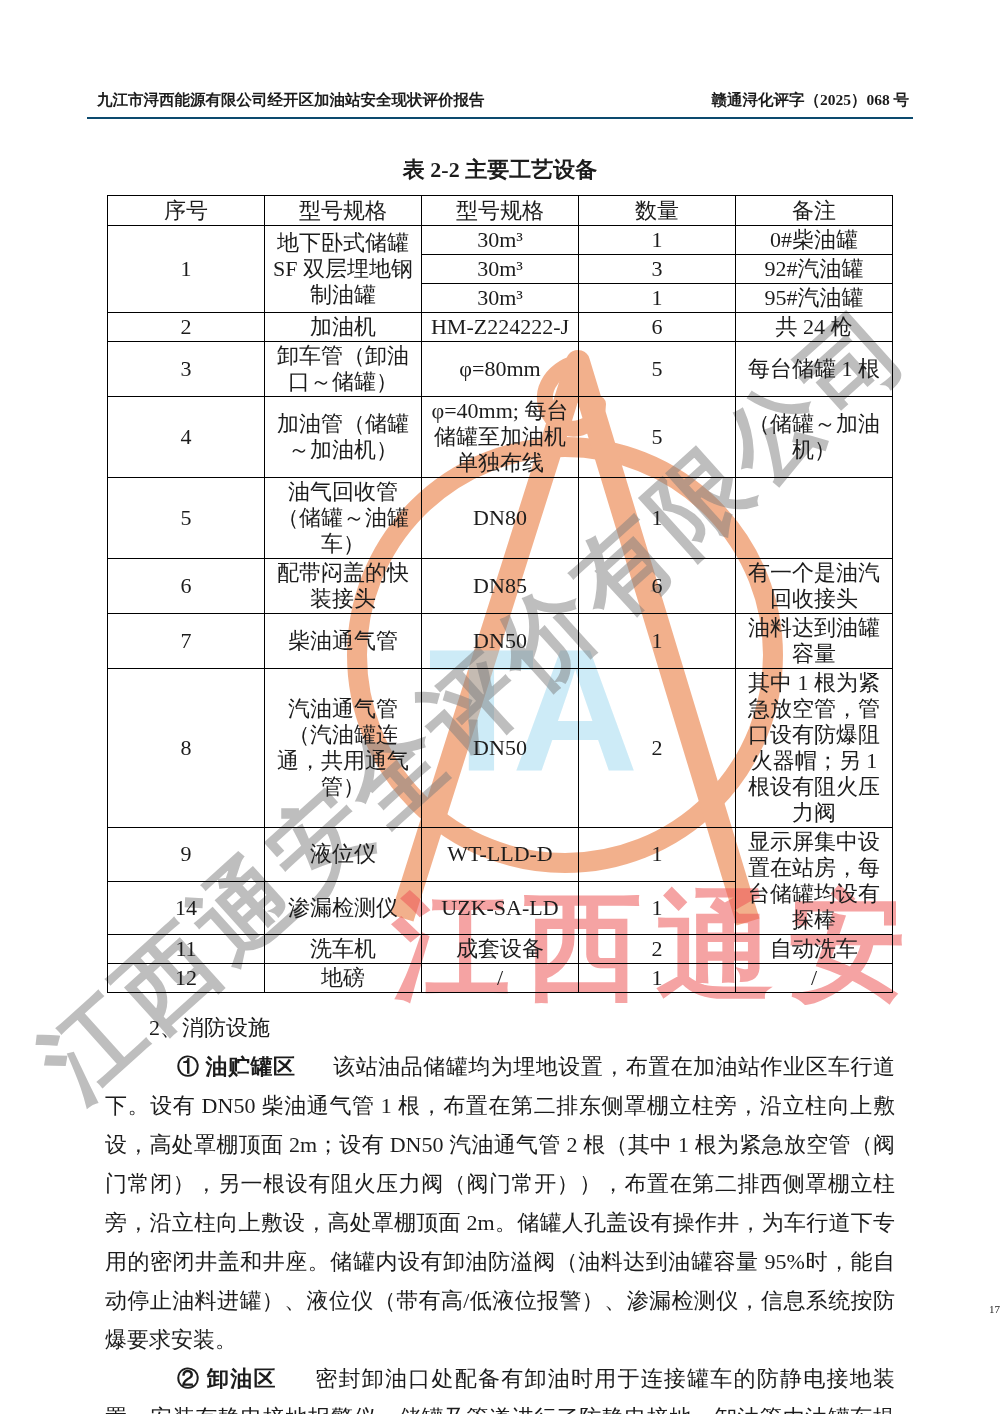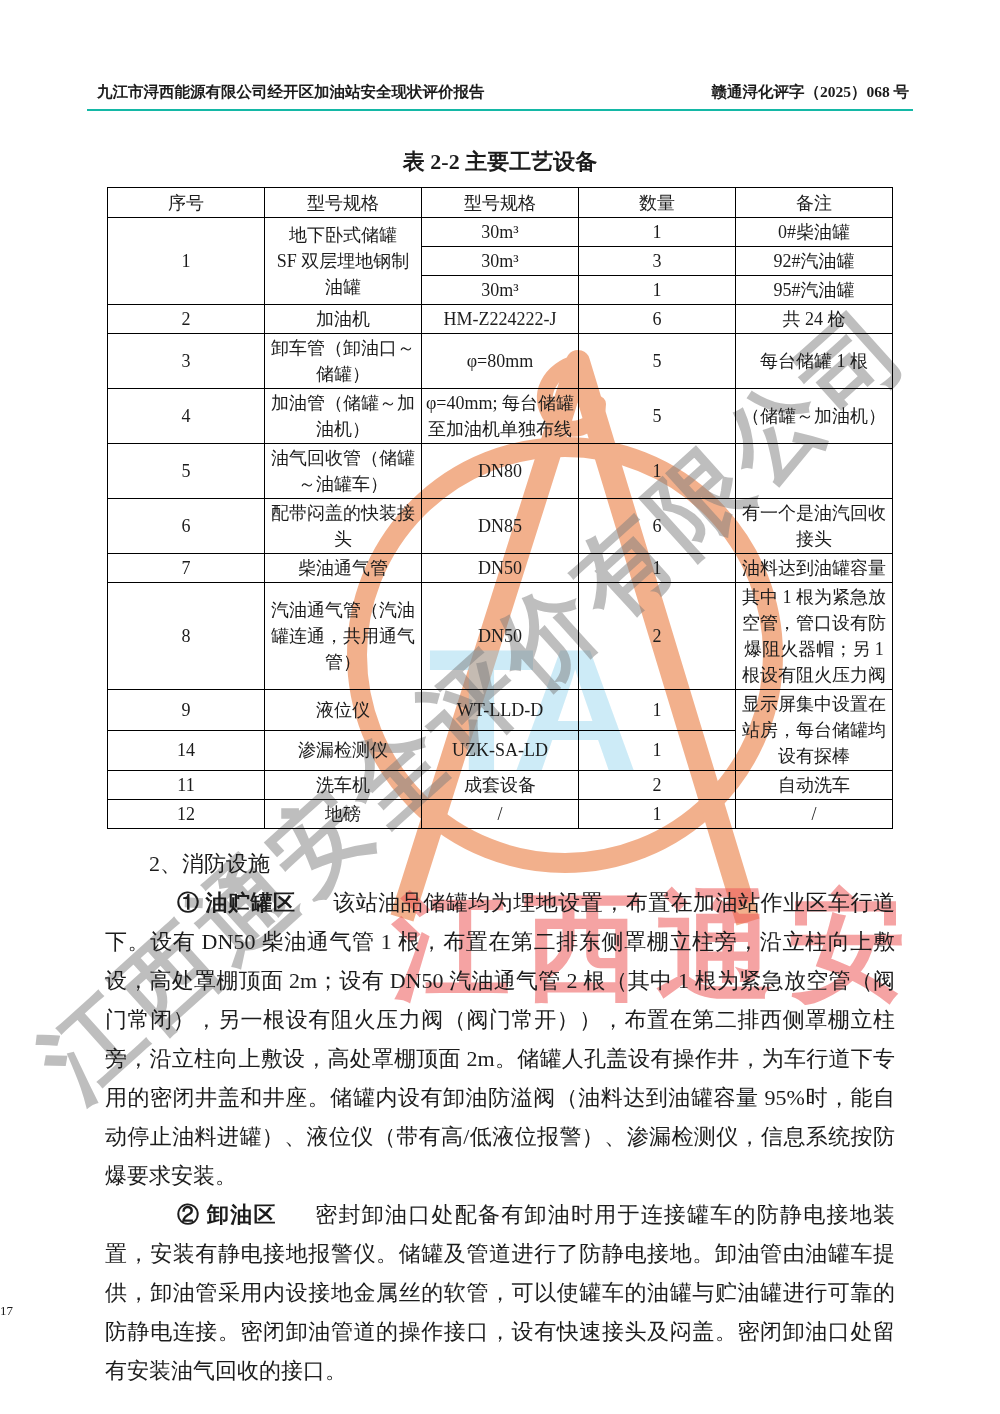--- a/index.html
+++ b/index.html
@@ -37,30 +37,31 @@
     white-space:nowrap;
     color:rgba(236,88,88,0.55);
     margin-left:40px;
   }
   
   .content{position:relative;z-index:1;padding:82px 87px 0 87px;}
   .doc-header{
     display:flex;justify-content:space-between;align-items:flex-end;
     font-size:15.5px;font-weight:600;
     padding:0 4px 6px 10px;
-    border-bottom:2px solid #14b8a6;
+    border-bottom:2px solid #0c4a6e;
+    margin-top:8px;
   }
   .table-title{
     text-align:center;font-size:22px;font-weight:bold;
     margin:36px 0 10px 0;
   }
   table.equip-table{
     width:786px;margin:0 auto;
     border-collapse:collapse;table-layout:fixed;
-    font-size:18px;
+    font-size:22px;
   }
   .equip-table td,.equip-table th{
     border:1.5px solid #000;
     padding:1px 3px;
     text-align:center;vertical-align:middle;
     line-height:26px;font-weight:normal;
     white-space:pre-line;
     overflow:hidden;
   }
   .equip-table th{height:27px;}
@@ -71,21 +72,21 @@
     width:790px;margin:15px auto 0 auto;
     font-size:22px;line-height:39px;
     text-align:justify;
   }
   .body-text .heading{font-weight:normal;text-indent:2em;}
   .body-text p{margin:0;text-indent:2em;}
   .body-text .lead{font-weight:bold;margin-left:28px;}
   .lead-gap{display:inline-block;width:1.7em;}
   .page-number{
     position:absolute;left:0;right:0;top:1303px;
-    text-align:left;font-size:13px;z-index:1;
+    text-align:right;font-size:11px;z-index:1;
   }
 </style>
 </head>
 <body>
 
 <div class="page">
 
   <div class="watermark-layer">
     <svg class="wm-logo" viewBox="0 0 470 600" fill="none" xmlns="http://www.w3.org/2000/svg">
       <circle cx="235" cy="325" r="208" stroke="#f0a379" stroke-width="20" fill="none"></circle>

